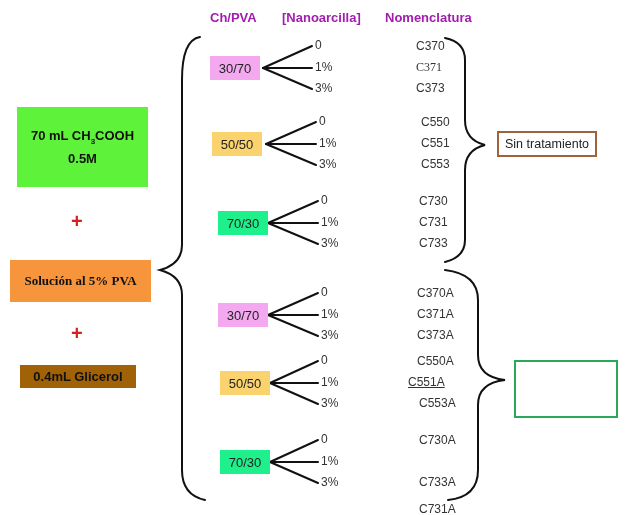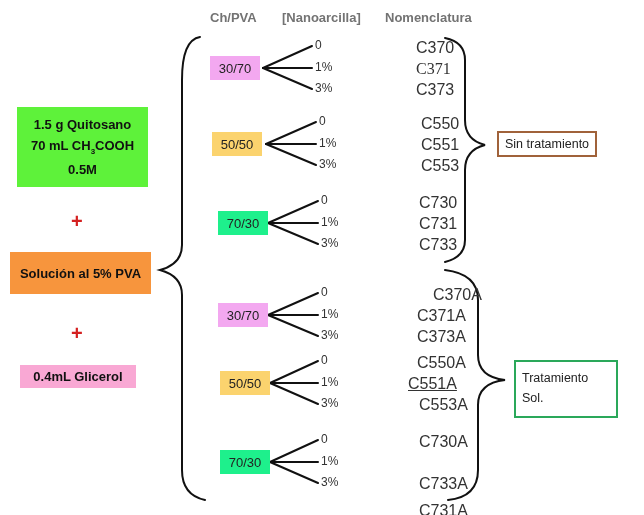--- a/index.html
+++ b/index.html
@@ -1,46 +1,45 @@
 <!DOCTYPE html>
 <html><head>
 <meta charset="utf-8">
 <style>
   html, body { margin:0; padding:0; background:#ffffff; }
   body { width:644px; height:515px; position:relative; overflow:hidden;
          font-family:"Liberation Sans", "DejaVu Sans", sans-serif; color:#222; }
   .abs { position:absolute; }
-  .hdr { font-weight:bold; font-size:13px; color:#737373; }
+  .hdr { font-weight:bold; font-size:13px; color:#a21caf; }
   .box { position:absolute; display:flex; flex-direction:column; align-items:center; justify-content:center;
          font-weight:bold; color:#111; font-size:13px; text-align:center; }
   .plus { position:absolute; color:#d42020; font-weight:bold; font-size:20px; }
   .ratio { position:absolute; font-size:13px; color:#222; display:flex; align-items:center; justify-content:center; }
   .conc { position:absolute; font-size:12px; color:#333; }
-  .code { position:absolute; font-size:16px; color:#333; }
+  .code { position:absolute; font-size:12px; color:#333; }
   svg.lines { position:absolute; left:0; top:0; }
   .label-box { position:absolute; font-size:12.5px; color:#222; background:#fff; }
 </style>
 </head>
 <body>
 
 <div class="abs hdr" style="left:210px;top:10px;">Ch/PVA</div>
 <div class="abs hdr" style="left:282px;top:10px;">[Nanoarcilla]</div>
 <div class="abs hdr" style="left:385px;top:10px;">Nomenclatura</div>
 
 <div class="box" style="left:17px;top:107px;width:131px;height:80px;background:#5ef23a;gap:6px;">
-  <span>1.5 g Quitosano</span>
   <span><span>70 mL CH</span><sub style="font-size:8px;">3</sub><span>COOH</span></span>
   <span>0.5M</span>
 </div>
 <div class="plus" style="left:71px;top:210px;">+</div>
-<div class="box" style="left:10px;top:252px;width:141px;height:42px;background:#f7953d;">
+<div class="box" style="left:10px;top:260px;width:141px;height:42px;background:#f7953d;font-family:Liberation Serif, serif;">
   <span>Solución al 5% PVA</span>
 </div>
 <div class="plus" style="left:71px;top:322px;">+</div>
-<div class="box" style="left:20px;top:365px;width:116px;height:23px;background:#f9a8d4;">
+<div class="box" style="left:20px;top:365px;width:116px;height:23px;background:#a16207;">
   <span>0.4mL Glicerol</span>
 </div>
 
 <svg class="lines" width="644" height="515">
   <g stroke="#111" stroke-width="2" fill="none" stroke-linecap="round">
 
     <path d="M200 37 Q182 40 182 80 L182 245 Q182 264 160 270 Q182 276 182 295 L182 470 Q182 495 205 500"></path>
 
     <g id="fans">
         <line x1="263" y1="68" x2="312" y2="46"></line>
@@ -100,27 +99,26 @@
 <div id="codes">
     <div class="code" style="left: 416px; top: 39px;">C370</div>
     <div class="code" style="left: 416px; top: 60px; font-family: Liberation Serif, serif;">C371</div>
     <div class="code" style="left: 416px; top: 81px;">C373</div>
     <div class="code" style="left: 421px; top: 115px;">C550</div>
     <div class="code" style="left: 421px; top: 136px;">C551</div>
     <div class="code" style="left: 421px; top: 157px;">C553</div>
     <div class="code" style="left: 419px; top: 194px;">C730</div>
     <div class="code" style="left: 419px; top: 215px;">C731</div>
     <div class="code" style="left: 419px; top: 236px;">C733</div>
-    <div class="code" style="left: 417px; top: 286px; margin-left: 16px;">C370A</div>
+    <div class="code" style="left: 417px; top: 286px;">C370A</div>
     <div class="code" style="left: 417px; top: 307px;">C371A</div>
     <div class="code" style="left: 417px; top: 328px;">C373A</div>
     <div class="code" style="left: 417px; top: 354px;">C550A</div>
     <div class="code" style="left: 408px; top: 375px; text-decoration: underline;">C551A</div>
     <div class="code" style="left: 419px; top: 396px;">C553A</div>
     <div class="code" style="left: 419px; top: 433px;">C730A</div>
     <div class="code" style="left: 419px; top: 454px; margin-top: 48px;">C731A</div>
     <div class="code" style="left: 419px; top: 475px;">C733A</div>
   </div>
 
 <div class="label-box" style="left:497px;top:131px;padding:4px 6px;border:2.5px solid #a0623a;">Sin tratamiento</div>
 <div class="label-box" style="left:514px;top:360px;width:104px;height:50px;padding:6px 6px;border:2.5px solid #2aa85a;box-sizing:border-box;height:58px;line-height:20px;">
-  <div>Tratamiento Sol.</div>
 </div>
 
 </body></html>

